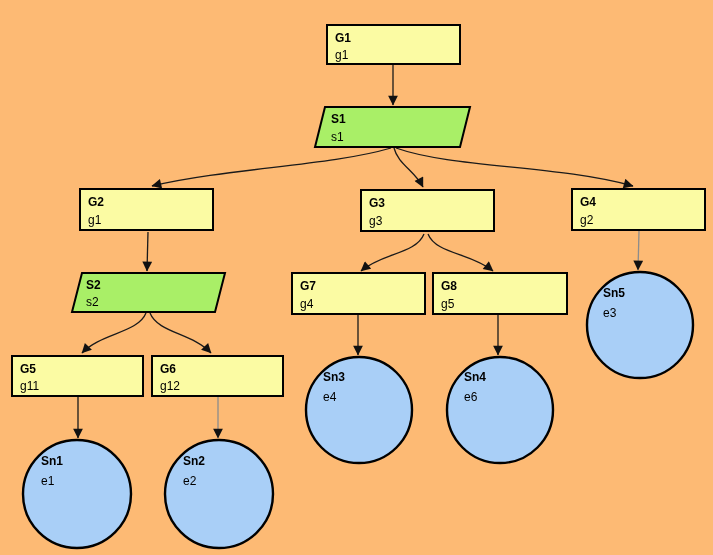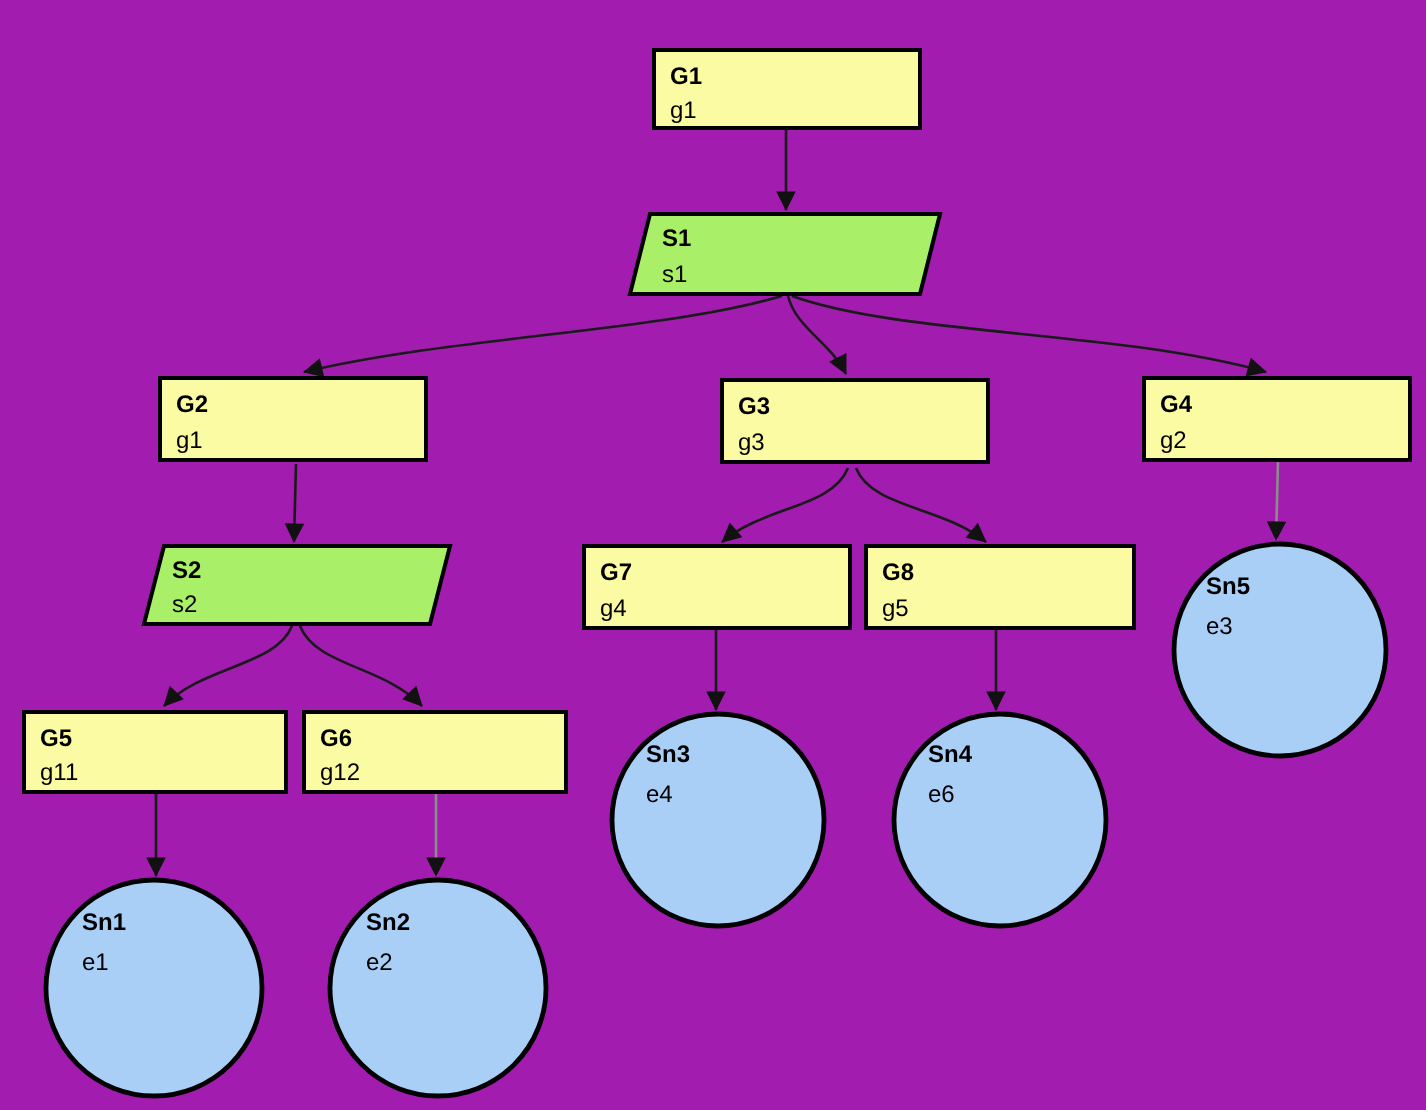--- a/index.html
+++ b/index.html
@@ -5,21 +5,21 @@
   html, body {
     margin: 0;
     padding: 0;
     background: #ffffff;
     font-family: "Liberation Sans", "DejaVu Sans", sans-serif;
   }
   .canvas-wrap {
     width: 713px;
     height: 555px;
     position: relative;
-    background: #a21caf;
+    background: #fdba74;
   }
   svg text {
     fill: #000000;
     font-family: "Liberation Sans", "DejaVu Sans", sans-serif;
     font-size: 12px;
   }
   svg text.title { font-weight: bold; }
   .node-shape { stroke-width: 2; }
   .circle-shape { stroke-width: 2.4; }
   .edge { fill: none; stroke-width: 1.3; }

